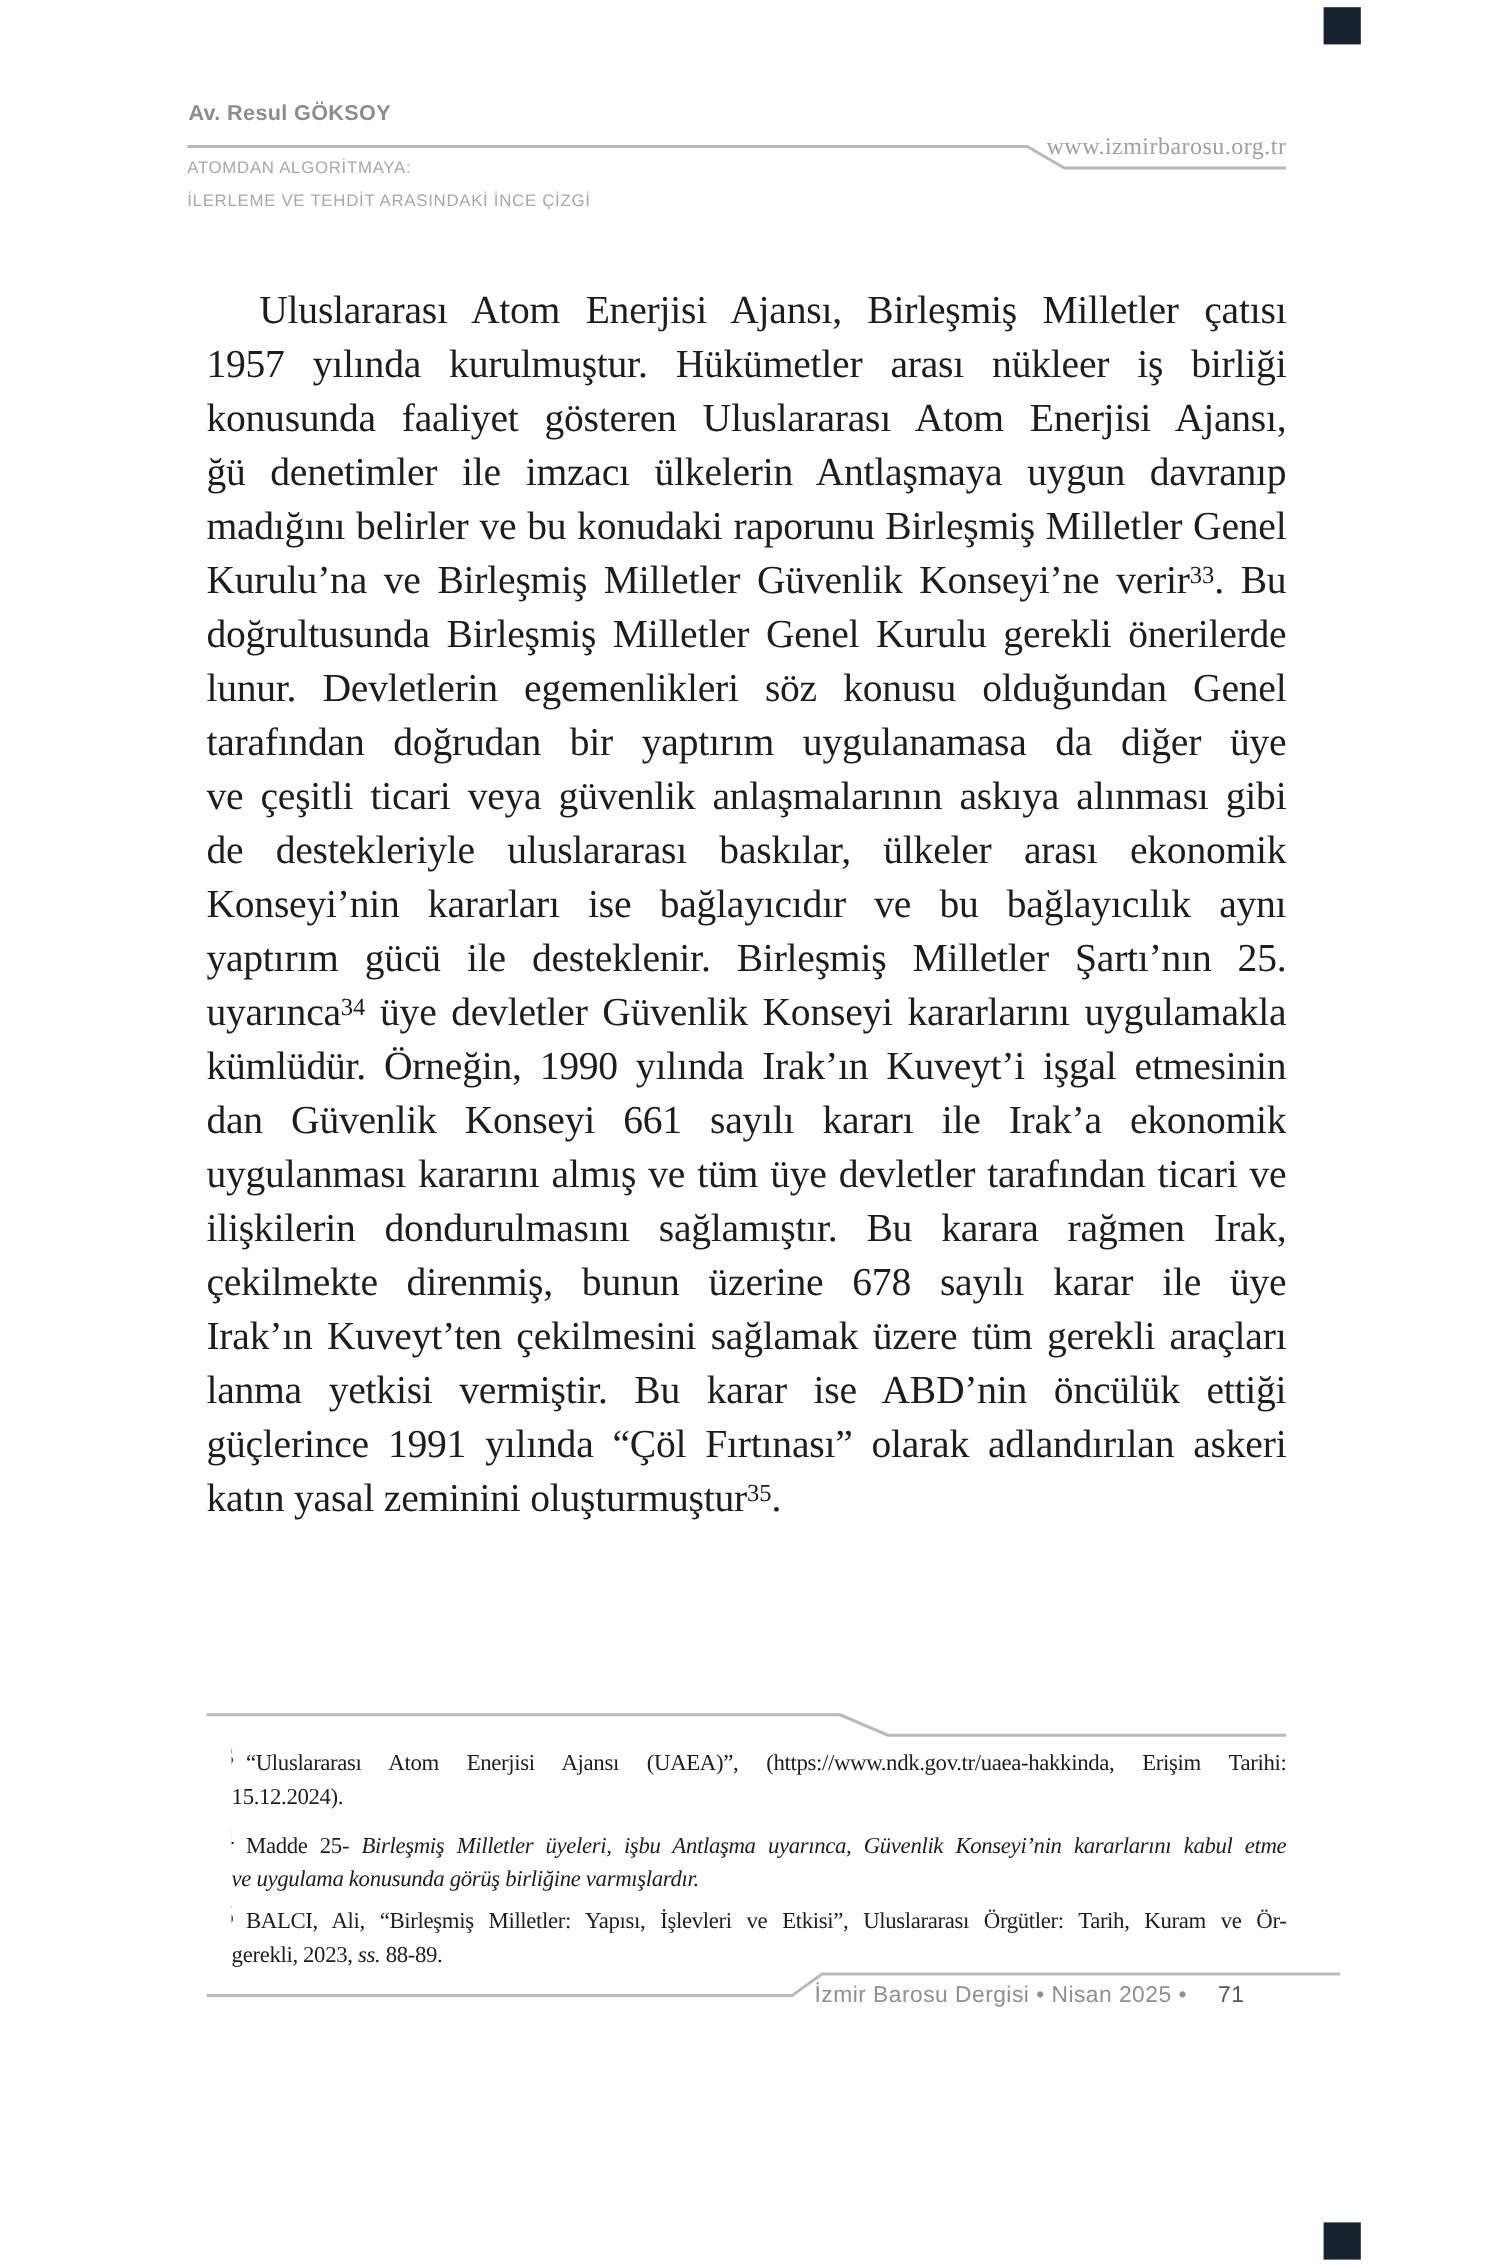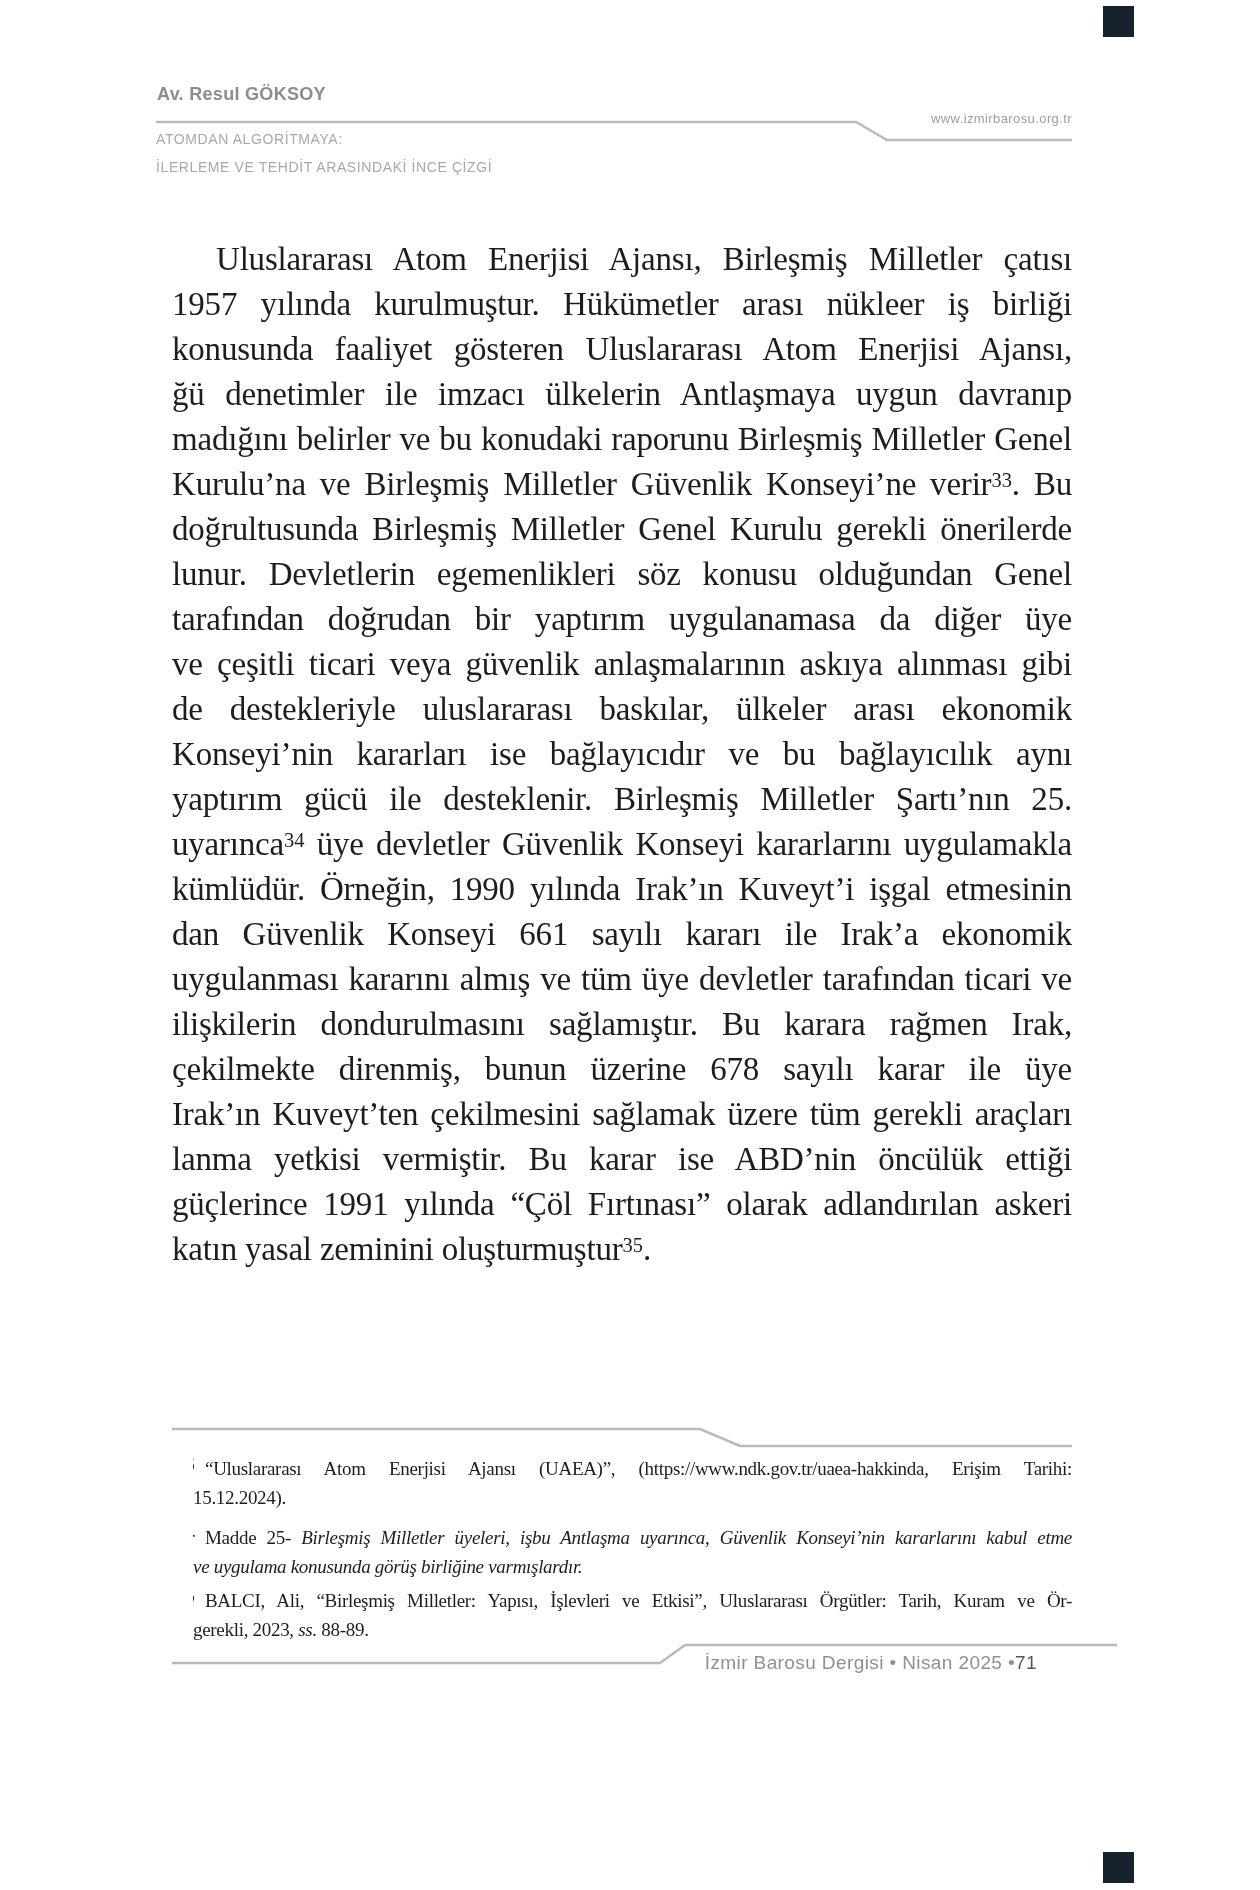--- a/index.html
+++ b/index.html
@@ -19,22 +19,22 @@
     font-size: 18px; font-weight: bold; color: #8a8e90; letter-spacing: .3px;
   }
   .rule-svg { position: absolute; }
   .title {
     position: absolute; left: 156px; top: 125px;
     font-family: "Liberation Sans", sans-serif;
     font-size: 14px; line-height: 28px; color: #a6a9ab; letter-spacing: .6px;
   }
   .site-url {
     position: absolute; right: 188px; top: 111px;
-    font-family: Liberation Sans, sans-serif;
-    font-size: 13px; color: #9da1a3; letter-spacing: .4px;
+    font-family: Liberation Serif, serif;
+    font-size: 20px; color: #9da1a3; letter-spacing: .4px;
   }
   
   .body-text {
     position: absolute; left: 172px; top: 237px; width: 900px;
     font-size: 33px; letter-spacing: -0.2px;
   }
   .bline {
     height: 45px; line-height: 45px; overflow: hidden;
     text-align: justify; text-align-last: justify;
   }
@@ -54,21 +54,21 @@
     font-size: 23px; letter-spacing: 0; position: relative; top: -4px;
   }
   .fn .b { font-weight: normal; }
   .fn .i { font-style: italic; }
   
   .footer-text {
     position: absolute; right: 223px; top: 1652px;
     font-family: "Liberation Sans", sans-serif;
     font-size: 19px; color: #8d9194; letter-spacing: .4px; white-space: nowrap;
   }
-  .footer-text .page-num { color: #54575a; }
+  .footer-text .page-num { color: #54575a; margin-left: 26px; }
   
   .corner-mark {
     position: absolute; left: 1103px; width: 31px; height: 31px; background: #16222e;
   }
   .corner-mark.top { top: 6px; }
   .corner-mark.bottom { top: 1852px; }
 </style>
 </head>
 <body>
 

